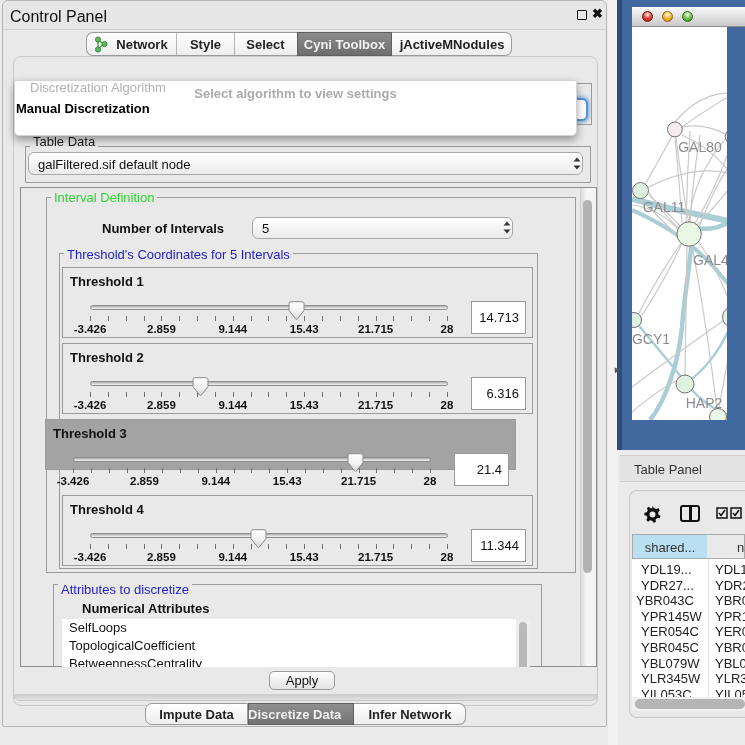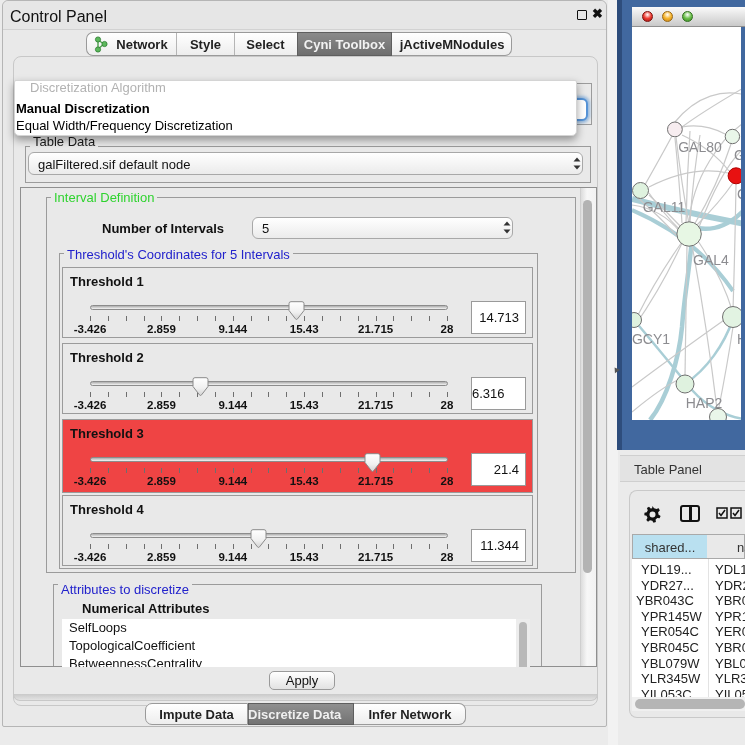--- a/index.html
+++ b/index.html
@@ -95,23 +95,23 @@
 <svg class="abs" style="left:129.2px;top:33px;" width="17" height="20" viewBox="0 0 17 20">
         <defs>
           <linearGradient id="thg343" x1="0" y1="0" x2="0" y2="1">
             <stop offset="0" stop-color="#ffffff"></stop>
             <stop offset="0.6" stop-color="#f0f0f0"></stop>
             <stop offset="1" stop-color="#d2d2d2"></stop>
           </linearGradient>
         </defs>
         <path d="M3 0.7 h11 a2 2 0 0 1 2 2 v6.8 l-6.4 8.3 a1.4 1.4 0 0 1 -2.2 0 l-6.4 -8.3 v-6.8 a2 2 0 0 1 2 -2 z" fill="url(#thg343)" stroke="#8a8a8a" stroke-width="1"></path>
       </svg>
-<div class="abs" style="left:408px;top:33px;width:55px;height:33px;background:#fff;border:1px solid #9a9a9a;line-height:31px;text-align:left;padding-right:6px;color:#111;">6.316</div>
-</div>
-<div class="abs" style="left:62px;top:419px;width:471px;height:74px;border:1px solid #9b9b9b;background:#ef4444;">
+<div class="abs" style="left:408px;top:33px;width:55px;height:33px;background:#fff;border:1px solid #9a9a9a;line-height:31px;text-align:right;padding-right:6px;color:#111;">6.316</div>
+</div>
+<div class="abs" style="left:45px;top:419px;width:471px;height:51px;border:1px solid #9b9b9b;background:#a3a3a3;">
 <div class="abs" style="left:7px;top:6px;font-weight:bold;color:#111;">Threshold 3</div>
 <div class="abs" style="left:27px;top:37px;width:358px;height:5px;border:1px solid #8c8c8c;border-radius:3px;background:linear-gradient(#adadad,#f4f4f4);"></div>
 <div class="abs" style="left:27px;top:48px;width:359px;height:5px;background:repeating-linear-gradient(to right,#6e6e6e 0px,#6e6e6e 1px,transparent 1px,transparent 17.85px);"></div>
 <div class="abs" style="left:-3.0px;top:55px;width:60px;text-align:center;font-size:11.5px;font-weight:bold;color:#111;">-3.426</div>
 <div class="abs" style="left:68.4px;top:55px;width:60px;text-align:center;font-size:11.5px;font-weight:bold;color:#111;">2.859</div>
 <div class="abs" style="left:139.8px;top:55px;width:60px;text-align:center;font-size:11.5px;font-weight:bold;color:#111;">9.144</div>
 <div class="abs" style="left:211.2px;top:55px;width:60px;text-align:center;font-size:11.5px;font-weight:bold;color:#111;">15.43</div>
 <div class="abs" style="left:282.6px;top:55px;width:60px;text-align:center;font-size:11.5px;font-weight:bold;color:#111;">21.715</div>
 <div class="abs" style="left:354.0px;top:55px;width:60px;text-align:center;font-size:11.5px;font-weight:bold;color:#111;">28</div>
 <svg class="abs" style="left:300.5px;top:33px;" width="17" height="20" viewBox="0 0 17 20">
@@ -158,29 +158,29 @@
 <div class="abs" style="left:519px;top:622px;width:8px;height:45px;background:#b9b9b9;border-radius:4px 4px 0 0;"></div>
 <div class="abs" style="left:269px;top:671px;width:66px;height:19px;background:linear-gradient(#ffffff,#e2e2e2);border:1px solid #9a9a9a;border-radius:5px;text-align:center;line-height:17px;color:#111;">Apply</div>
 <div class="abs" style="left:145px;top:703px;width:103px;height:22px;background:linear-gradient(#ffffff,#ededed);border:1px solid #9a9a9a;border-radius:7px 0 0 7px;"></div>
 <div class="abs" style="left:145px;top:707px;width:103px;text-align:center;font-weight:bold;color:#222;">Impute Data</div>
 <div class="abs" style="left:248px;top:703px;width:106px;height:22px;background:linear-gradient(#8f8f8f,#737373);border:1px solid #5e5e5e;"></div>
 <div class="abs" style="left:248px;top:707px;width:106px;font-weight:bold;color:#f0f0f0;">Discretize Data</div>
 <div class="abs" style="left:354px;top:703px;width:112px;height:22px;background:linear-gradient(#ffffff,#ededed);border:1px solid #9a9a9a;border-left:none;border-radius:0 7px 7px 0;"></div>
 <div class="abs" style="left:354px;top:707px;width:112px;text-align:center;font-weight:bold;color:#222;">Infer Network</div>
 <div class="abs" style="left:14px;top:80px;width:563px;height:56px;background:#ffffff;border:1px solid #d4d4d4;border-radius:2px 2px 5px 5px;box-shadow:0 4px 9px rgba(0,0,0,0.38);"></div>
 <div class="abs" style="left:30px;top:80px;color:#b2b2b2;">Discretization Algorithm</div>
+<div class="abs" style="left:14px;top:86px;width:563px;text-align:center;color:#ababab;font-weight:bold;">Select algorithm to view settings</div>
 <div class="abs" style="left:16px;top:101px;font-weight:bold;color:#000;">Manual Discretization</div>
-<div class="abs" style="left:16px;top:118px;color:#000;">Equal Width/Frequency Discretization</div>
 <div class="abs" style="left:608px;top:0px;width:10px;height:745px;background:#f2f2f2;"></div>
 <div class="abs" style="left:617px;top:0px;width:128px;height:450px;background:#41689f;border-left:5px solid #2e4d7c;"></div>
 <div class="abs" style="left:632px;top:7px;width:113px;height:20px;background:linear-gradient(#fafafa,#c9c9c9);border-bottom:1px solid #8f8f8f;"></div>
 <div class="abs" style="left:641.5px;top:11px;width:11px;height:11px;border-radius:50%;background:radial-gradient(circle at 50% 30%, #ffffff 0%, #ee3a30 50%, #a21613 95%);border:1px solid #7a100d;"></div>
 <div class="abs" style="left:661.5px;top:11px;width:11px;height:11px;border-radius:50%;background:radial-gradient(circle at 50% 30%, #ffffff 0%, #f6b42a 50%, #c8861c 95%);border:1px solid #996712;"></div>
 <div class="abs" style="left:681.5px;top:11px;width:11px;height:11px;border-radius:50%;background:radial-gradient(circle at 50% 30%, #ffffff 0%, #6bbf4a 50%, #3f8f27 95%);border:1px solid #2f6e1d;"></div>
-<div class="abs" style="left:632px;top:27px;width:109px;height:393px;background:#ffffff;overflow:hidden;">
+<div class="abs" style="left:632px;top:27px;width:95px;height:393px;background:#ffffff;overflow:hidden;">
 <svg width="113" height="393" viewBox="0 0 113 393" style="position:absolute;left:0;top:0;">
 <path d="M 0 172 C 30 180 70 189 113 197" stroke="#a9ced6" stroke-width="6" fill="none"></path>
 <path d="M 60 200 C 82 206 100 196 113 182" stroke="#a9ced6" stroke-width="4.5" fill="none"></path>
 <path d="M 60 212 C 57 245 52 272 50 300 C 47 332 35 372 18 393" stroke="#a9ced6" stroke-width="4.5" fill="none"></path>
 <path d="M 0 183 C 35 198 72 222 101 264" stroke="#a9ced6" stroke-width="4" fill="none"></path>
 <path d="M 2 293 C 25 320 45 345 60 363 C 75 380 95 390 113 392" stroke="#a9ced6" stroke-width="2.5" fill="none"></path>
 <path d="M 53 357 C 75 342 92 318 101 292" stroke="#a9ced6" stroke-width="2.5" fill="none"></path>
 <path d="M 43 95 C 65 68 92 62 113 68" stroke="#c9c9c9" stroke-width="1.2" fill="none"></path>
 <path d="M 50 100 Q 72 96 93 107" stroke="#c9c9c9" stroke-width="1.2" fill="none"></path>
 <path d="M 44 110 Q 50 160 57 197" stroke="#c9c9c9" stroke-width="1.2" fill="none"></path>

